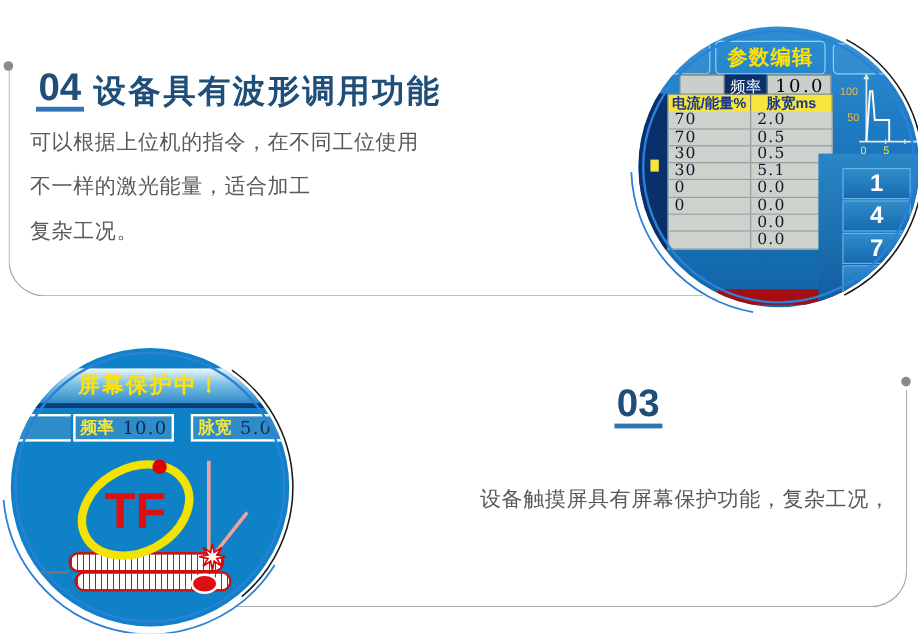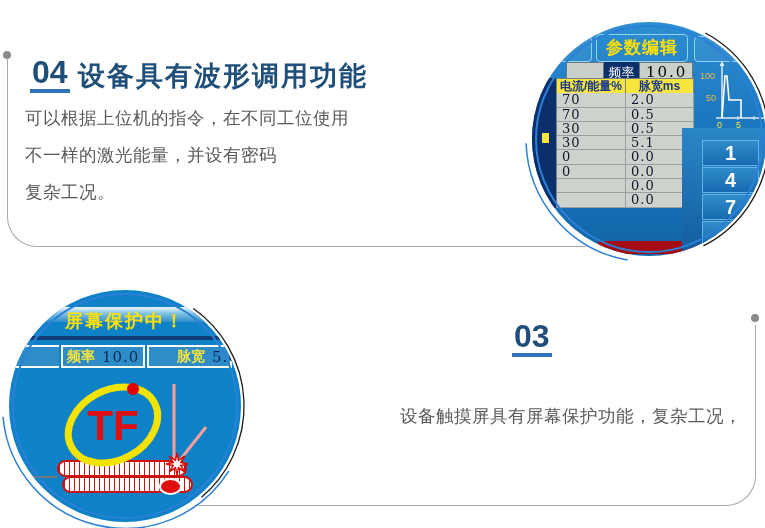--- a/index.html
+++ b/index.html
@@ -41,21 +41,21 @@
         text-align:center;line-height:15px;border-right:1px solid #7a8288;border-bottom:1px solid #7a8288;white-space:nowrap;overflow:hidden;}
   .ptable .cell{background:#cdd2cc;color:#0f172a;font-family:"DejaVu Serif",serif;font-size:13px;line-height:14px;
         padding-left:5px;letter-spacing:1px;border-right:1px solid #98a0a4;border-bottom:1px solid #98a0a4;overflow:hidden;}
   .red-bar{position:absolute;left:66px;top:219px;width:118px;height:13px;background:#a50d12;border-radius:2px;}
   .np-bg{position:absolute;left:150px;top:106px;width:84px;height:128px;background:linear-gradient(180deg,#2a86c6,#115c9e);}
   .np-btn{position:absolute;left:170px;width:57px;height:26px;background:linear-gradient(180deg,#2f8cc9,#176ab0);
         border:1px solid #63b5e8;box-sizing:border-box;color:#fff;font-weight:bold;font-size:20px;text-align:center;line-height:24px;}
   .wave-svg{position:absolute;left:166px;top:36px;}
   
   .hmi2{background:#0e81c7;}
-  .ss-band{position:absolute;left:0;top:17px;width:100%;height:15px;
+  .ss-band{position:absolute;left:0;top:17px;width:100%;height:29px;
         background:linear-gradient(180deg,#eef7fc 0%,#7cc0e4 45%,#2f8cc8 100%);
         color:#ffe200;font-weight:bold;font-size:18px;letter-spacing:2px;text-align:center;line-height:29px;}
   .ss-navy{position:absolute;left:0;top:46px;width:100%;height:4px;background:#0f3d78;}
   .ss-frag{position:absolute;left:0;top:55px;width:50px;height:23px;background:#2e8cc8;
         border-top:2px solid #fff;border-bottom:2px solid #fff;box-sizing:border-box;}
   .ss-box{position:absolute;top:55px;height:23px;background:#2e8cc8;border:2px solid #fff;box-sizing:border-box;
         display:flex;align-items:center;}
   .ss-box .lbl{color:#f6e53c;font-weight:bold;font-size:14px;margin-left:4px;white-space:nowrap;}
   .ss-box .val{color:#0a2a52;font-family:"DejaVu Serif",serif;font-size:15px;margin-left:7px;letter-spacing:1px;}
   .coil{position:absolute;height:17px;border:2px solid #cc1111;border-radius:9px;box-sizing:border-box;
@@ -71,21 +71,21 @@
 <body>
 
 <div class="page">
 
   <div class="card-dot" style="left:3px;top:51px;"></div>
   <div class="card04-border"></div>
   <div class="sec-num" style="left:30px;top:56px;">04</div>
   <div class="sec-title" style="left:78px;top:58px;">设备具有波形调用功能</div>
   <div class="sec-body" style="left:25px;top:100px;">
     <div>可以根据上位机的指令，在不同工位使用</div>
-    <div>不一样的激光能量，并设有密码</div>
+    <div>不一样的激光能量，适合加工</div>
     <div>复杂工况。</div>
   </div>
 
   <div class="card-dot" style="left:751px;top:314px;"></div>
   <div class="card05-border"></div>
   <div class="sec-num" style="left:512px;top:320px;">03</div>
   <div class="sec-body body05" style="right:23px;top:398px;text-align:right;">
     <div>设备触摸屏具有屏幕保护功能，复杂工况，</div>
   </div>
 
@@ -155,21 +155,21 @@
   <div class="circle-wrap" style="left:9px;top:290px;width:232px;height:232px;">
     <div class="photo hmi2">
       <div class="ss-band">屏幕保护中！</div>
       <div class="ss-navy"></div>
 
       <div class="ss-frag"></div>
       <div class="ss-box" style="left:52px;width:84px;">
         <span class="lbl">频率</span>
         <span class="val">10.0</span>
       </div>
-      <div class="ss-box" style="left:138px;width:85px;padding-left:24px;">
+      <div class="ss-box" style="left:150px;width:85px;">
         <span class="lbl">脉宽</span>
         <span class="val">5.0</span>
       </div>
 
       <div class="bench-line"></div>
       <div class="coil coil1"></div>
       <div class="coil coil2"></div>
       <div class="coil-end"></div>
 
       <svg class="logo-svg" width="232" height="232">

